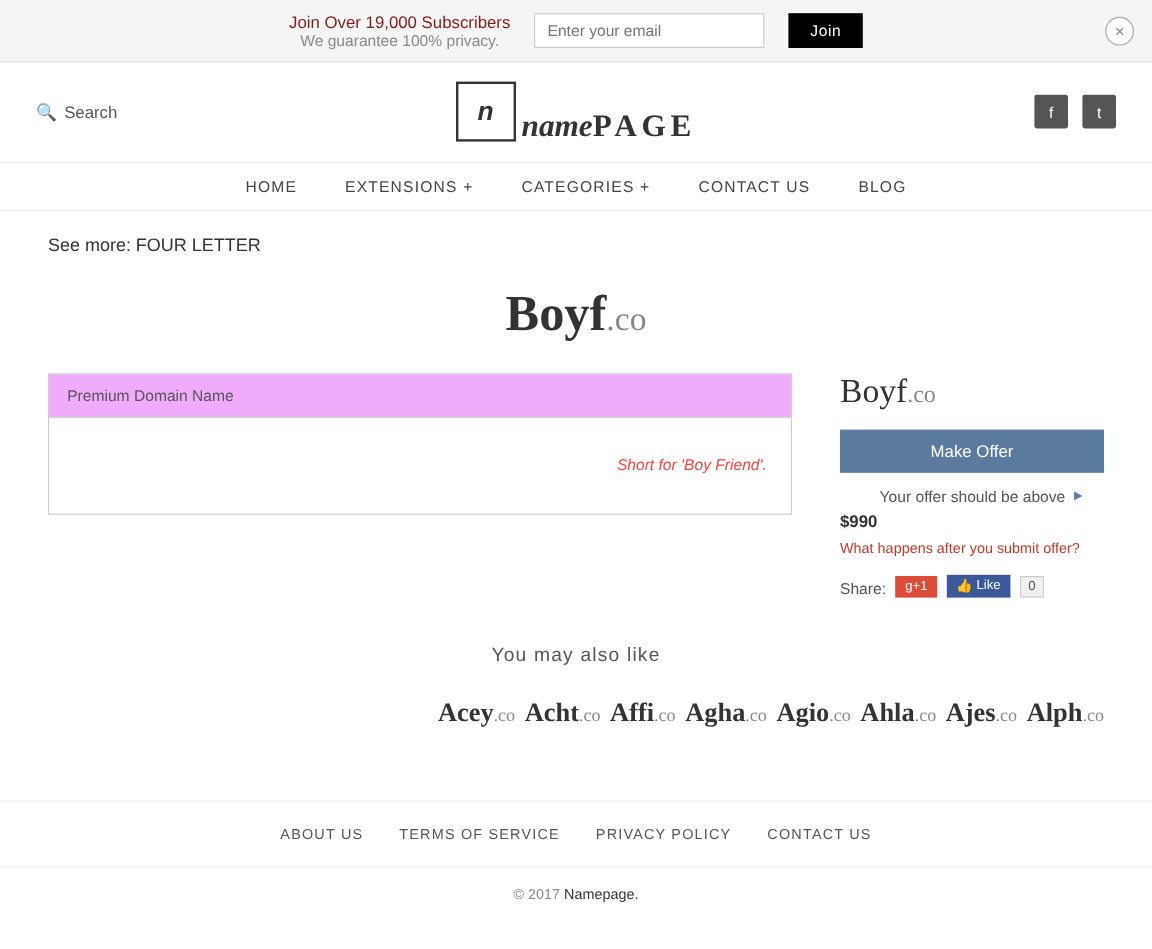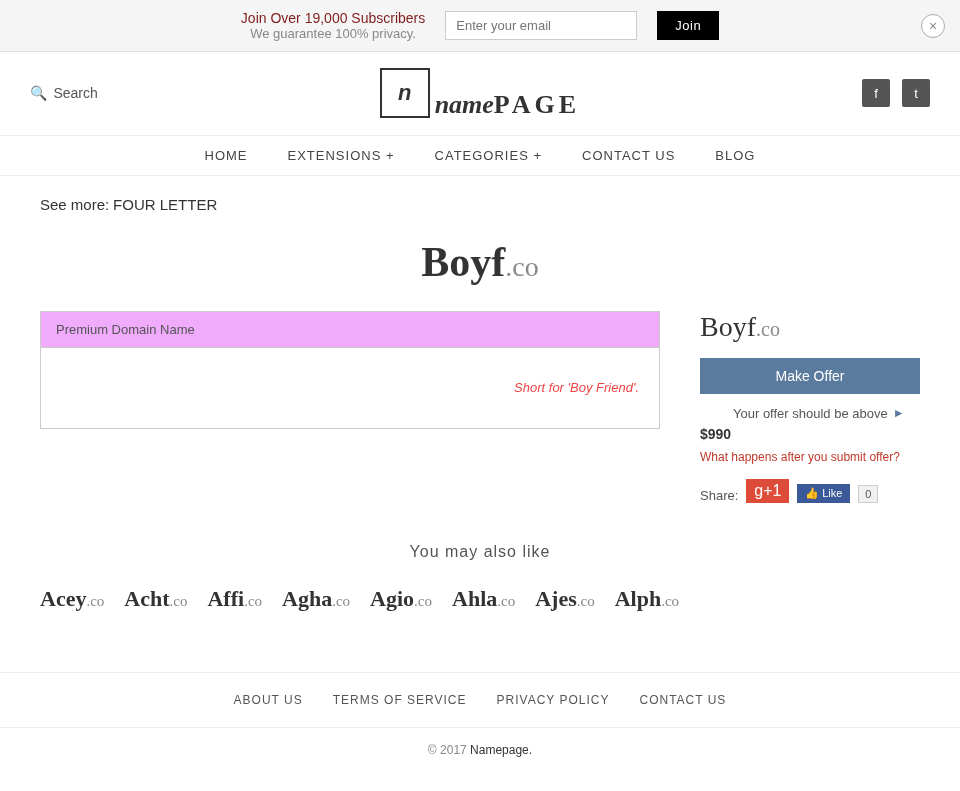--- a/index.html
+++ b/index.html
@@ -249,21 +249,21 @@
       align-items: flex-end;
       gap: 8px;
       font-size: 13px;
       color: #555;
     }
     .g-plus-btn {
       background: #dd4b39;
       color: #fff;
       border: none;
       padding: 3px 8px;
-      font-size: 16px;
+      font-size: 11px;
       cursor: pointer;
       display: flex;
       align-items: center;
       gap: 3px;
     }
     .fb-like-btn {
       background: #3b5998;
       color: #fff;
       border: none;
       padding: 3px 8px;
@@ -286,22 +286,22 @@
     .also-like-title {
       text-align: center;
       font-size: 16px;
       color: #555;
       margin-bottom: 25px;
       letter-spacing: 1px;
       margin-top: 34px;
     }
     .domain-list {
       display: flex;
-      justify-content: flex-start;
-      gap: 20px;
+      justify-content: flex-end;
+      gap: 8px;
       flex-wrap: wrap;
     }
     .domain-item {
       font-size: 22px;
       font-family: Georgia, serif;
       color: #333;
       font-weight: bold;
       cursor: pointer;
       text-decoration: none;
     }

